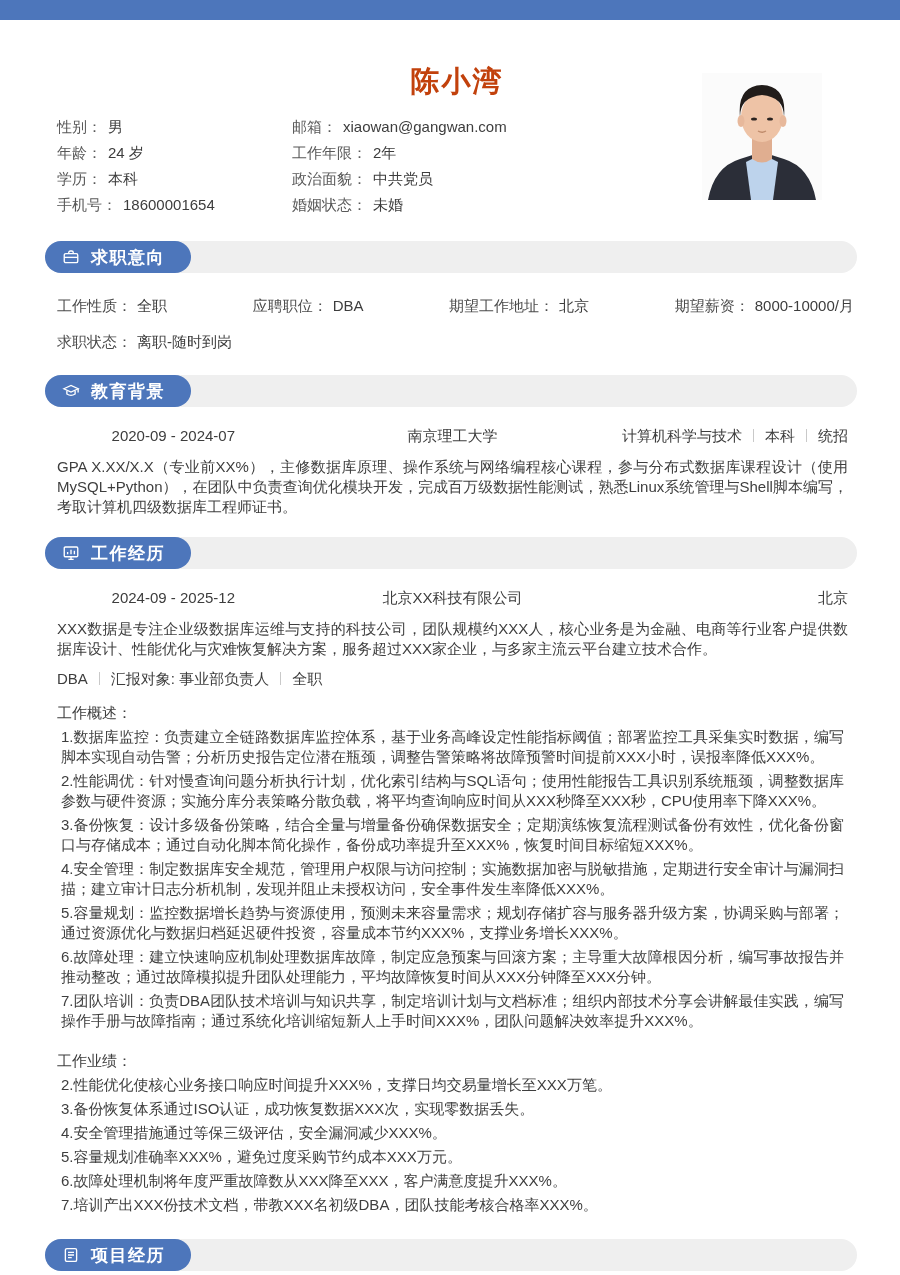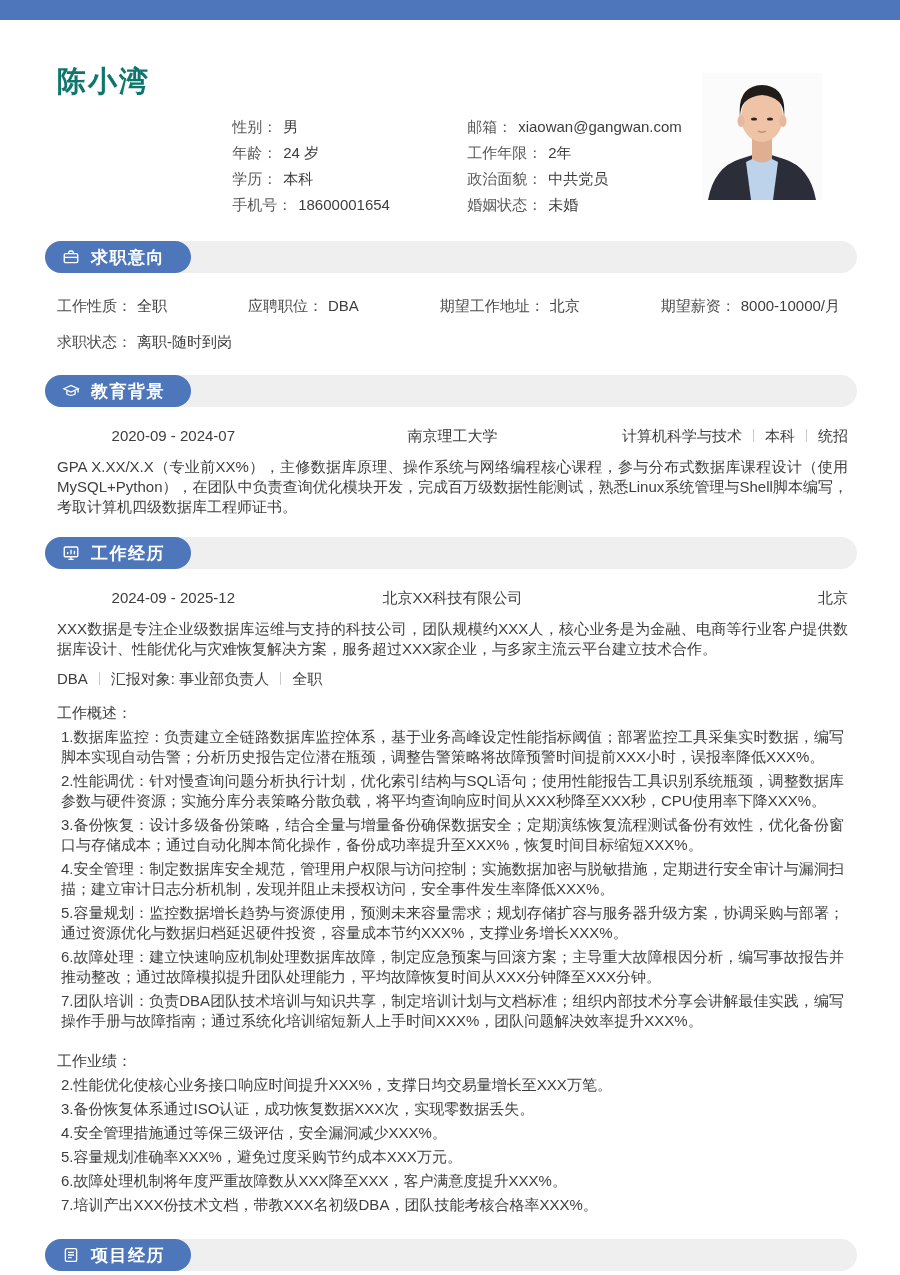--- a/index.html
+++ b/index.html
@@ -12,24 +12,25 @@
     color: #3d3d3d;
     position: relative;
   }
   .topbar { height: 20px; background: #4d76bb; }
   .page { padding: 0 43px 0 45px; }
 
   .name {
     margin: 42px 0 12px 12px;
     font-size: 29px;
     font-weight: bold;
-    color: #0f766e;
+    color: #c2410c;
     letter-spacing: 2px;
-  }
-  .info-grid { display: flex; margin: 15px 0 0 12px; justify-content: center; }
+    text-align: center;
+  }
+  .info-grid { display: flex; margin: 15px 0 0 12px; }
   .info-col { display: flex; flex-direction: column; gap: 7px; }
   .info-col.left { width: 235px; }
   .info-row { font-size: 15px; line-height: 19px; }
   .info-label { color: #595959; margin-right: 6px; }
   .info-value { color: #3d3d3d; }
 
   .photo {
     position: absolute; left: 702px; top: 73px;
     width: 120px; height: 127px; overflow: hidden; background: #fbfbfb;
   }
@@ -42,21 +43,21 @@
     position: absolute; left: 0; top: 0;
     display: inline-flex; align-items: center; gap: 11px;
     height: 32px; padding: 0 26px 0 17px;
     background: #4d76bb; border-radius: 16px;
     color: #ffffff; font-size: 17px; font-weight: bold; letter-spacing: 1.5px;
   }
   .sec-icon { width: 18px; height: 18px; flex: none; }
 
   .fields {
     display: flex; justify-content: space-between;
-    margin: 23px 17px 0 12px; font-size: 15px; line-height: 19px;
+    margin: 23px 3px 0 12px; font-size: 15px; line-height: 19px;
   }
   .f-label { color: #4c4c4c; margin-right: 5px; }
   .f-value { color: #3d3d3d; }
   .status-row { margin: 17px 9px 0 12px; font-size: 15px; line-height: 19px; }
 
   .meta-3 {
     display: flex; align-items: baseline;
     margin: 19px 9px 0 12px; font-size: 15px; line-height: 19px;
   }
   .m-left { flex: 1; text-align: center; }

